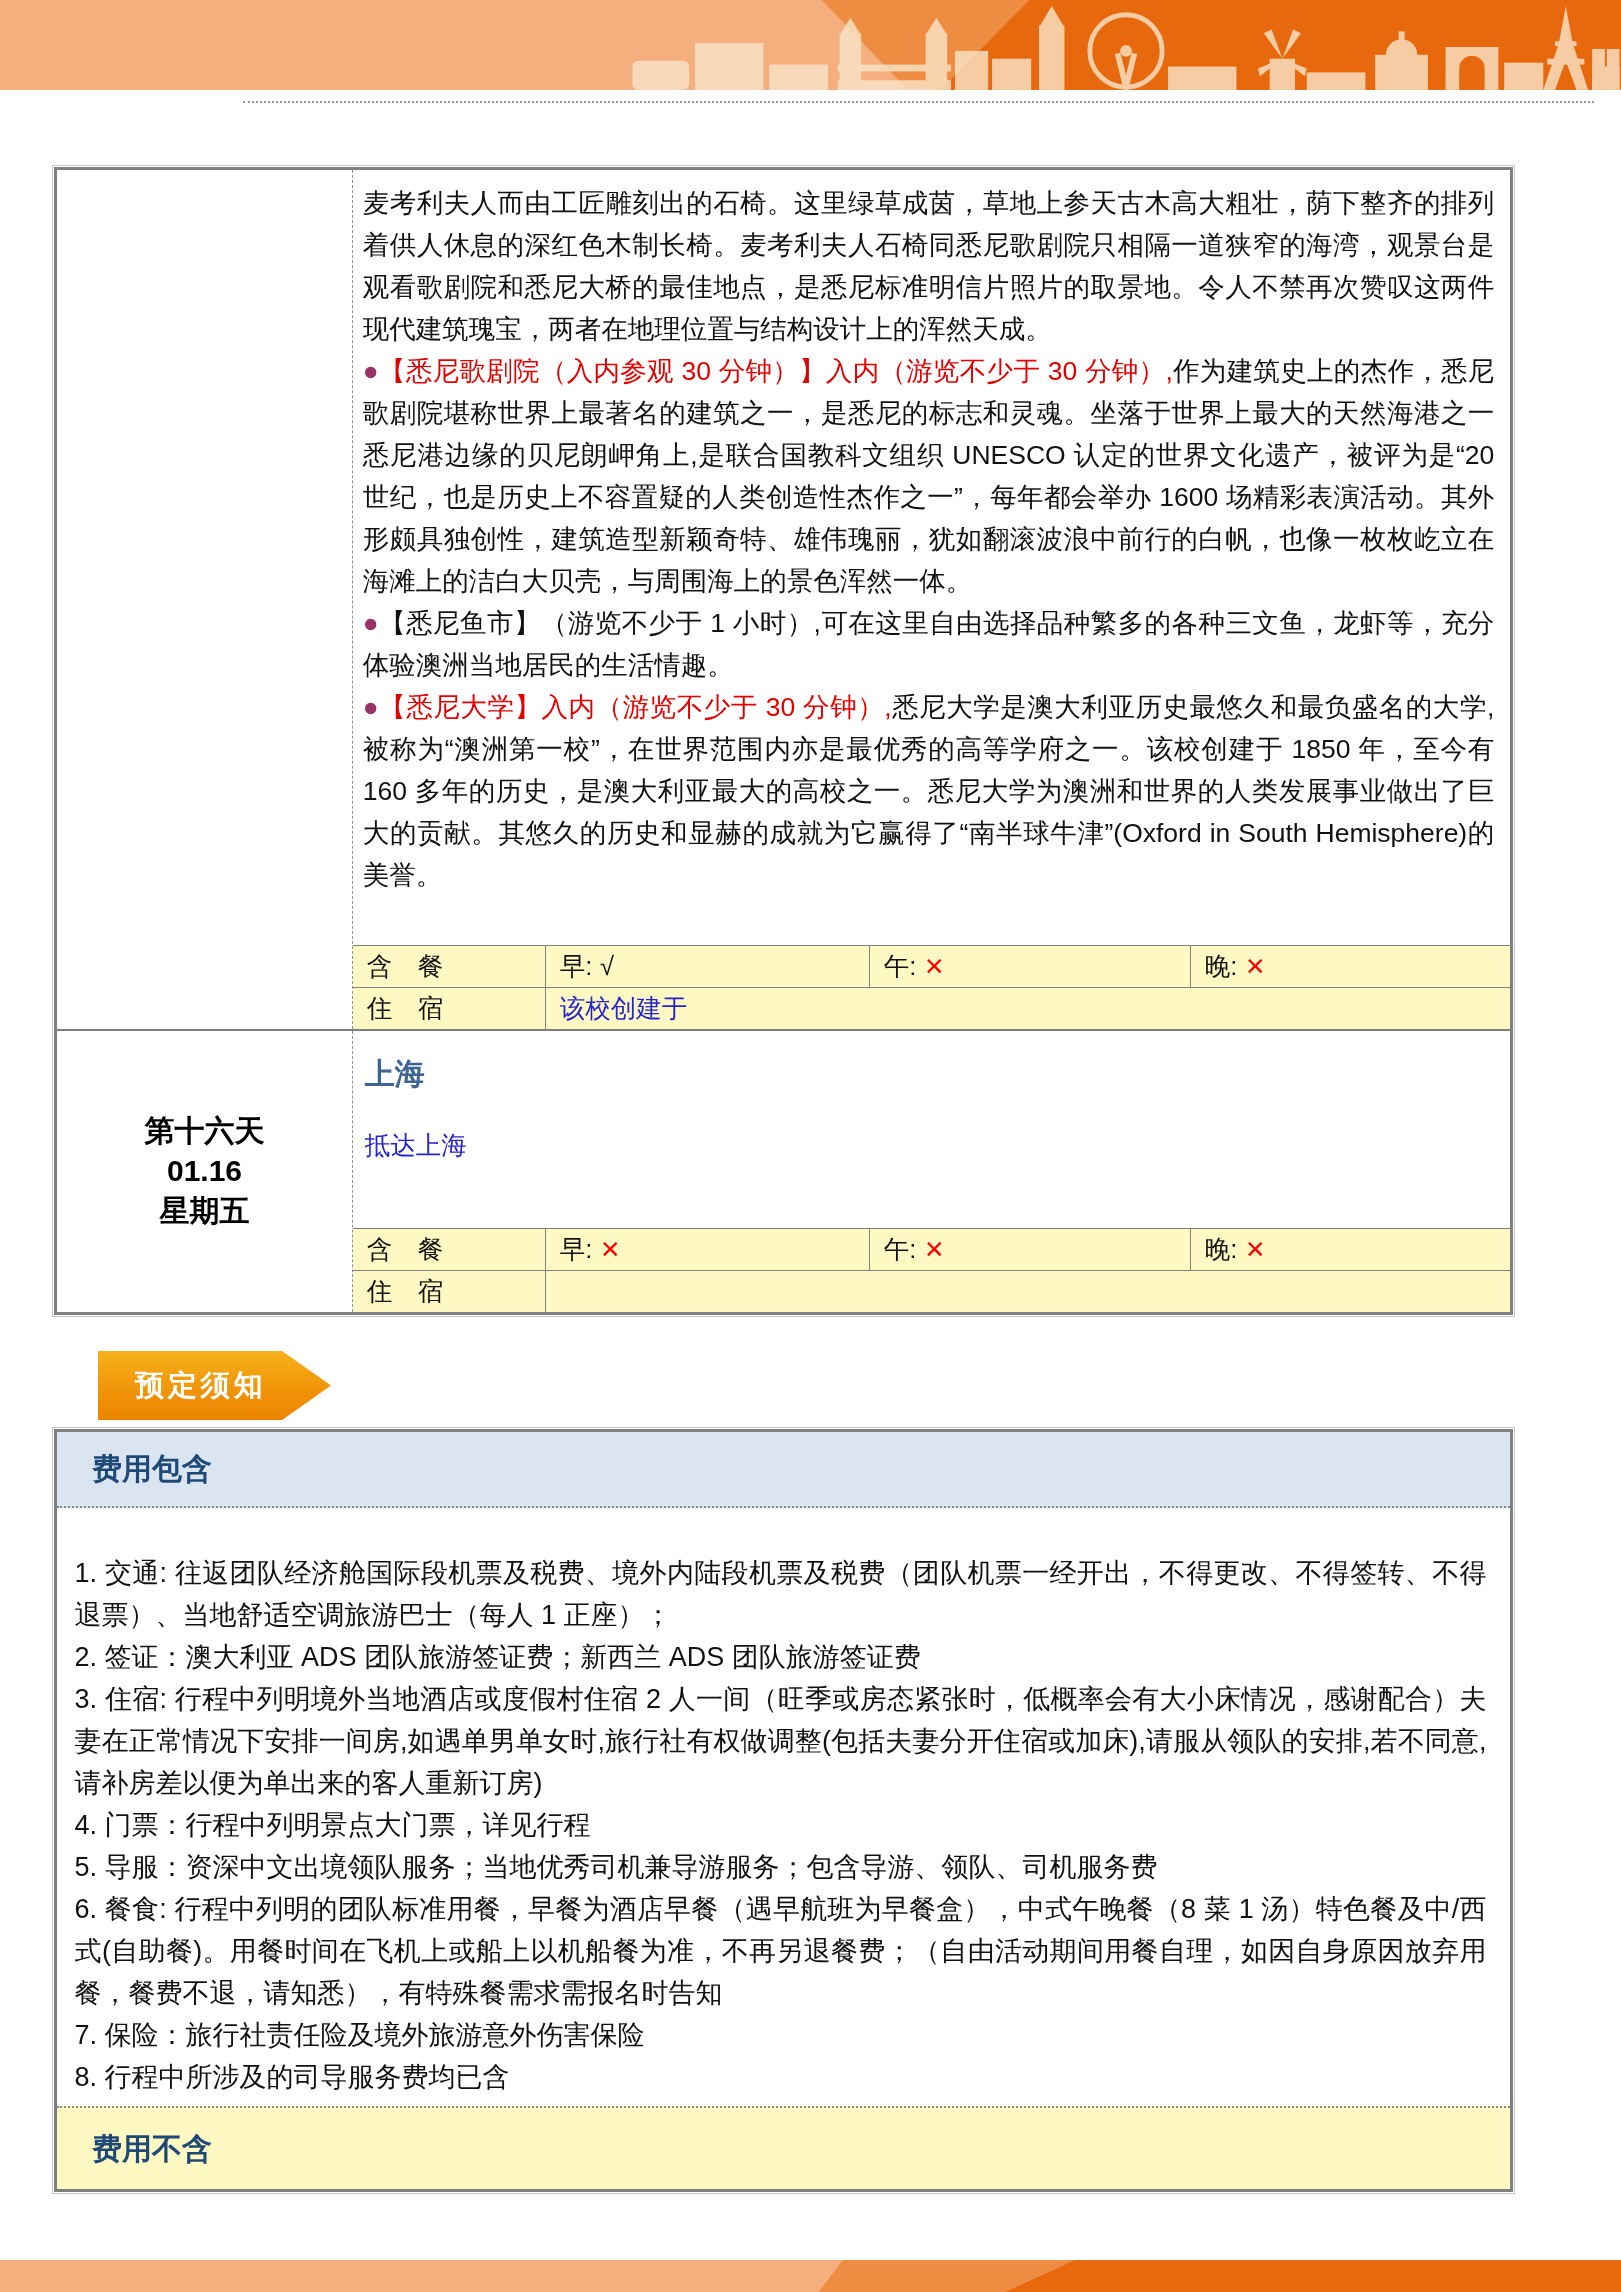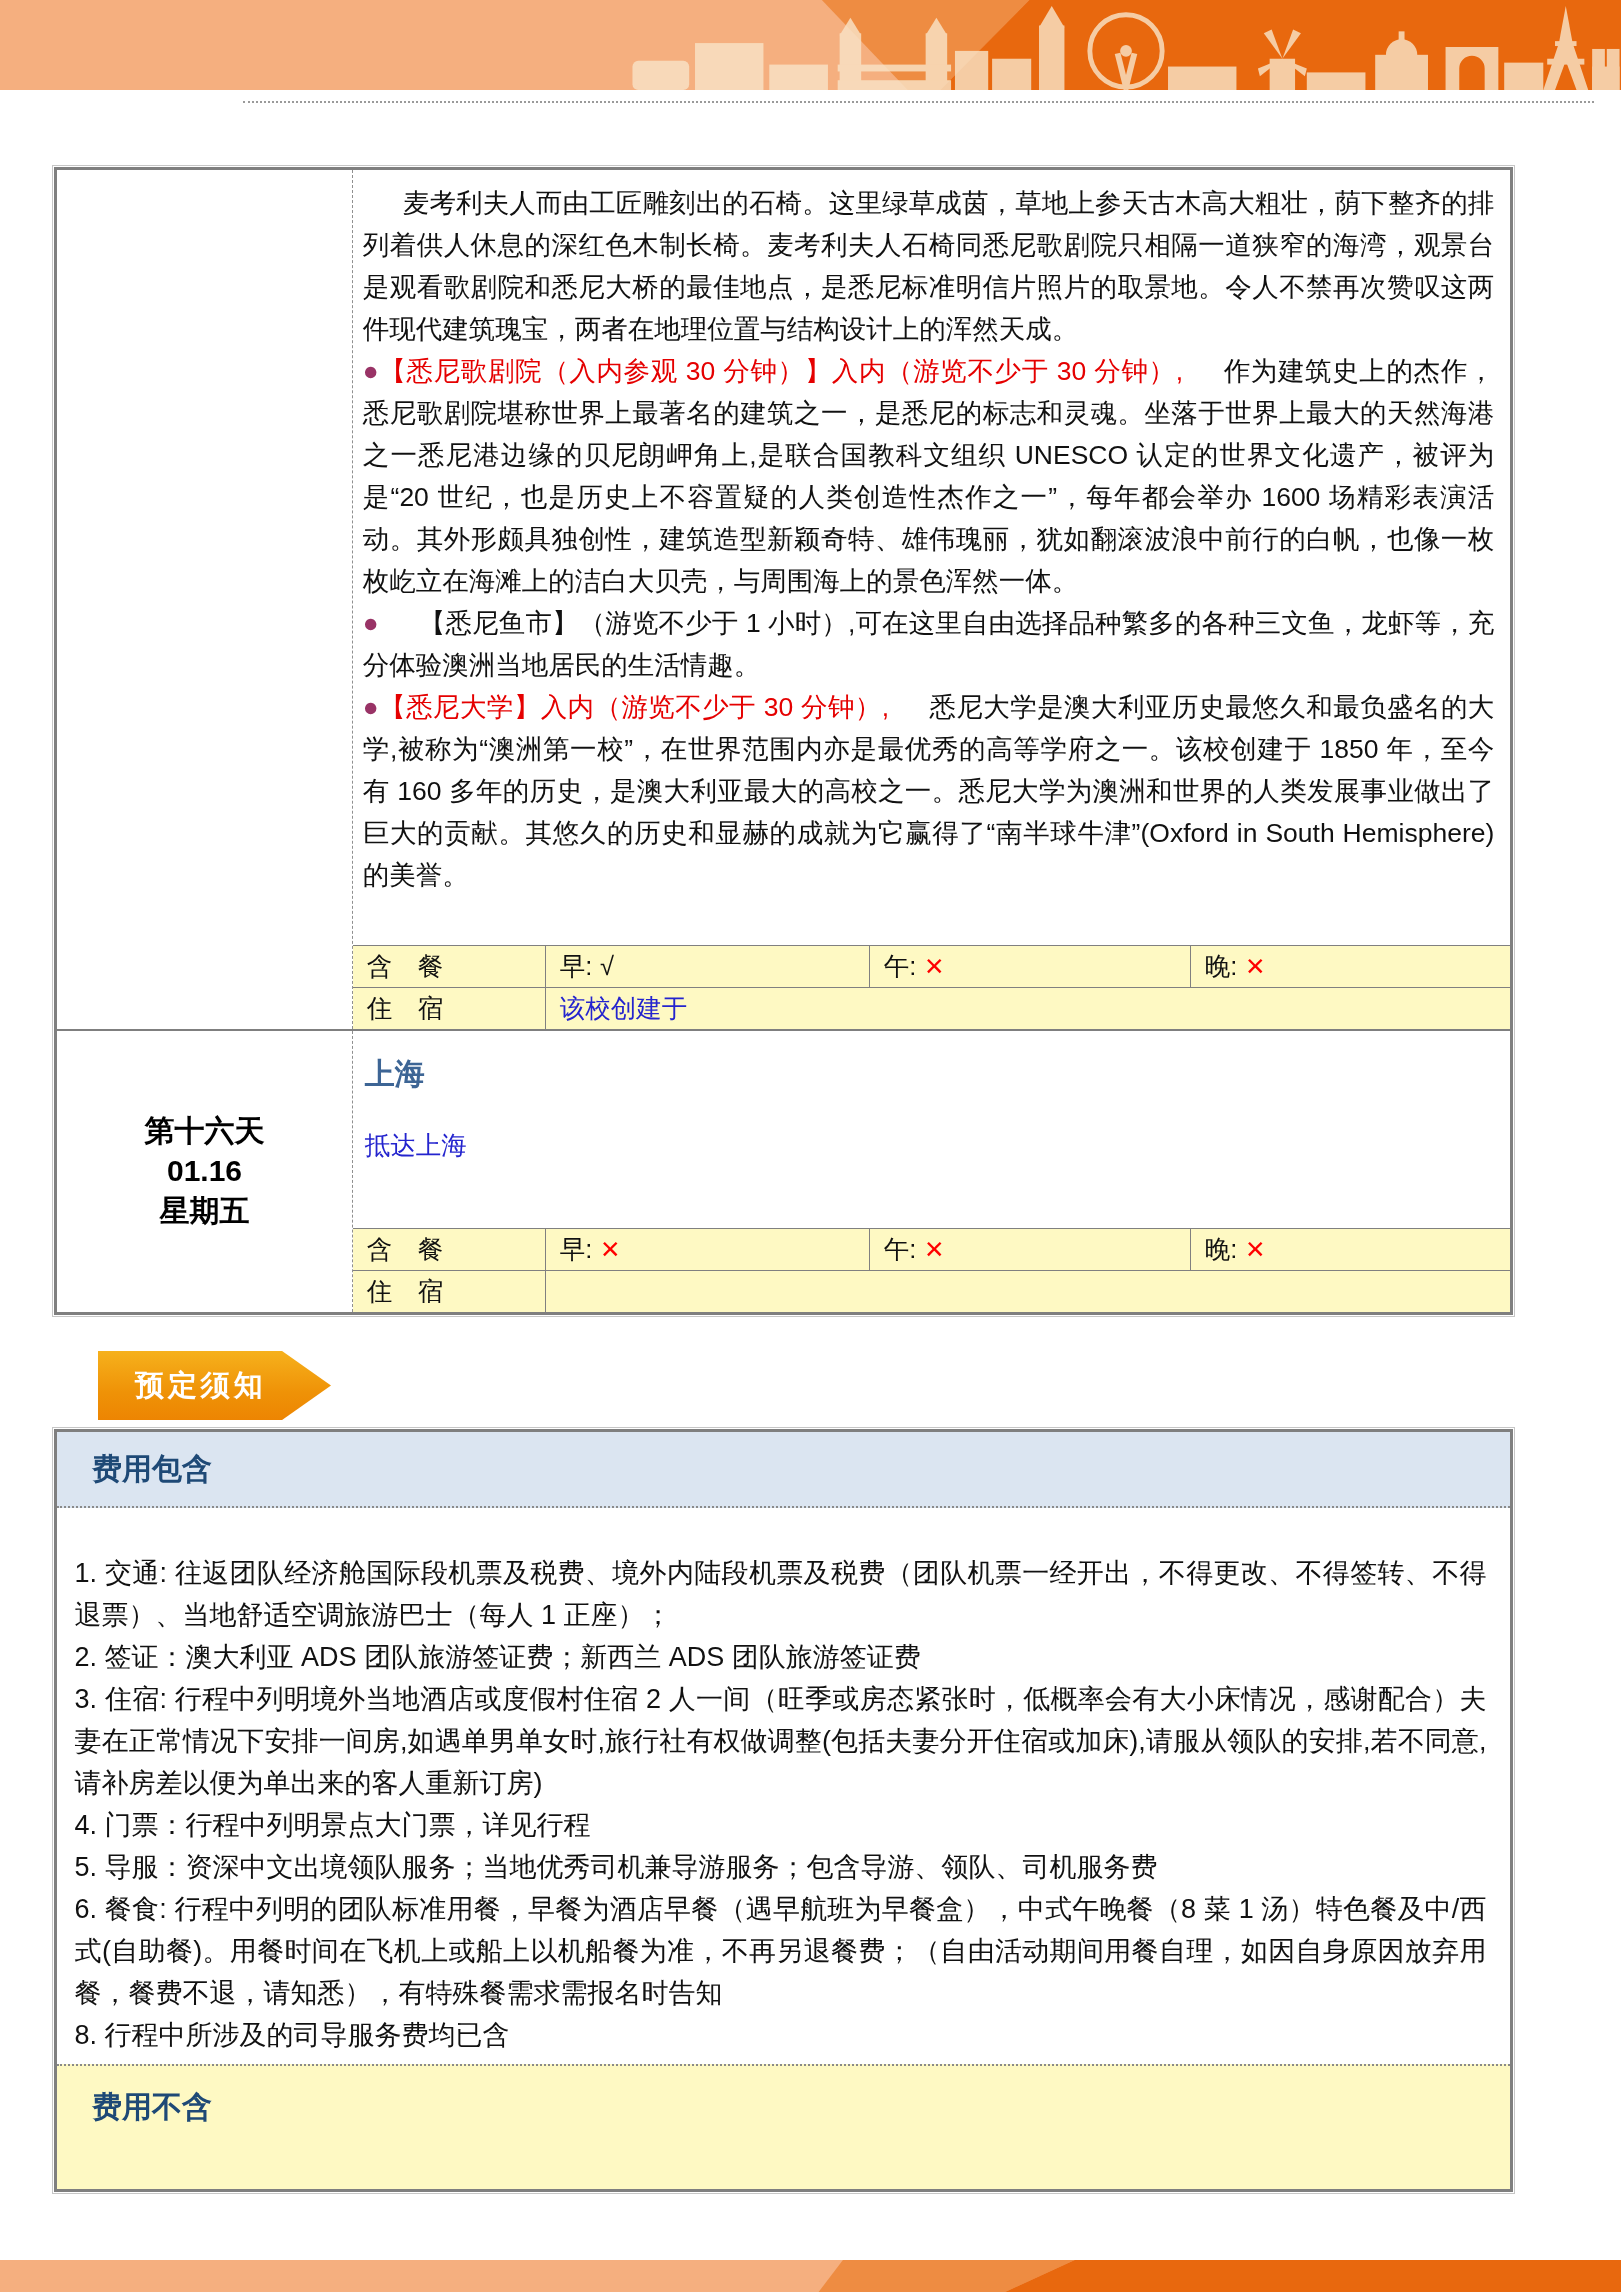--- a/index.html
+++ b/index.html
@@ -28,21 +28,21 @@
   }
   .dayblock{display:flex;}
   .dayblock + .dayblock{border-top:2.9px solid #7f7f7f;}
   .daycol{width:295px;flex:0 0 295px;display:flex;flex-direction:column;justify-content:center;
     align-items:center;text-align:center;}
   .daycol .dl{font-weight:bold;font-size:30px;line-height:40px;color:#000;}
   .rightcol{flex:1 1 auto;border-left:1px dashed #8f8f8f;min-width:0;}
   .content-cell{padding:11.8px 15.7px 9.8px 9.8px;font-size:26.5px;line-height:42px;text-align:justify;}
   .content-cell p{margin:0;}
   .seg-red{color:#E50000;}
-  .seg-black{color:#111;margin-left:40px;}
+  .seg-black{color:#111;}
   .seg-bullet{color:#993366;}
   .mealgrid{display:grid;grid-template-columns:193px 324px 321px 1fr;border-top:1px solid #808080;
     background:#fef9c3;font-size:25.5px;}
   .mealgrid .cell{height:41px;line-height:41px;padding-left:13.7px;border-right:1px solid #808080;
     white-space:nowrap;overflow:hidden;}
   .mealgrid .cell:last-child{border-right:none;}
   .mealgrid .span3{grid-column:2 / 5;border-right:none;}
   .check{color:#111;padding-left:7.8px;}
   .cross{color:#FF0000;padding-left:7.8px;font-size:24.5px;}
   .lodging-val{color:#2424CE;}
@@ -204,20 +204,21 @@
   <div class="fee-header">
     <span>费用包含</span>
   </div>
   <div class="fee-list">
     <p class="fee-item">1. 交通: 往返团队经济舱国际段机票及税费、境外内陆段机票及税费（团队机票一经开出，不得更改、不得签转、不得退票）、当地舒适空调旅游巴士（每人 1 正座）；</p>
     <p class="fee-item">2. 签证：澳大利亚 ADS 团队旅游签证费；新西兰 ADS 团队旅游签证费</p>
     <p class="fee-item">3. 住宿: 行程中列明境外当地酒店或度假村住宿 2 人一间（旺季或房态紧张时，低概率会有大小床情况，感谢配合）夫妻在正常情况下安排一间房,如遇单男单女时,旅行社有权做调整(包括夫妻分开住宿或加床),请服从领队的安排,若不同意,请补房差以便为单出来的客人重新订房)</p>
     <p class="fee-item">4. 门票：行程中列明景点大门票，详见行程</p>
     <p class="fee-item">5. 导服：资深中文出境领队服务；当地优秀司机兼导游服务；包含导游、领队、司机服务费</p>
     <p class="fee-item">6. 餐食: 行程中列明的团队标准用餐，早餐为酒店早餐（遇早航班为早餐盒），中式午晚餐（8 菜 1 汤）特色餐及中/西式(自助餐)。用餐时间在飞机上或船上以机船餐为准，不再另退餐费；（自由活动期间用餐自理，如因自身原因放弃用餐，餐费不退，请知悉），有特殊餐需求需报名时告知</p>
+    <p class="fee-item">7. 保险：旅行社责任险及境外旅游意外伤害保险</p>
     <p class="fee-item">8. 行程中所涉及的司导服务费均已含</p>
   </div>
   <div class="fee-footer">
     <span>费用不含</span>
   </div>
 </div>
 
 <div class="band band-bottom">
   <div class="wedge"></div>
   <div class="dark"></div>

